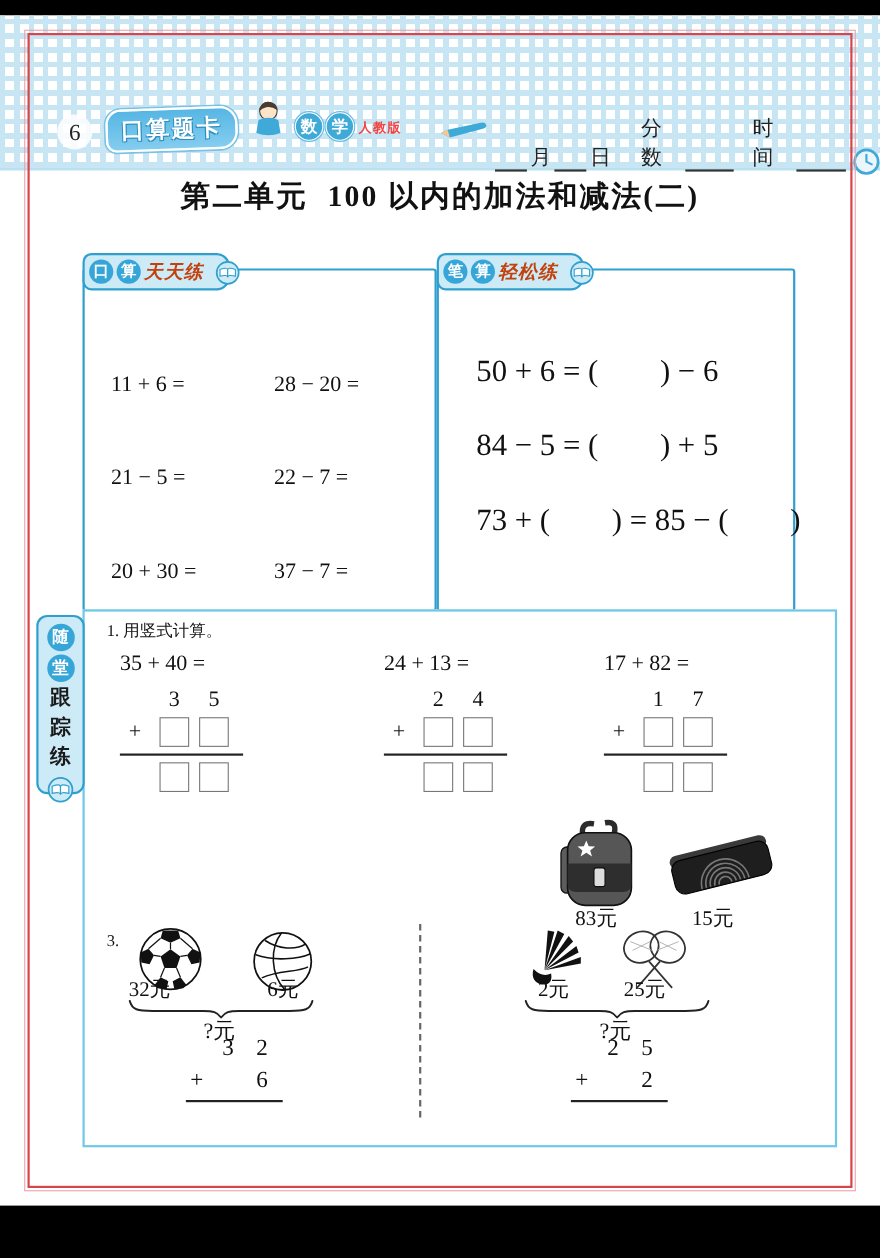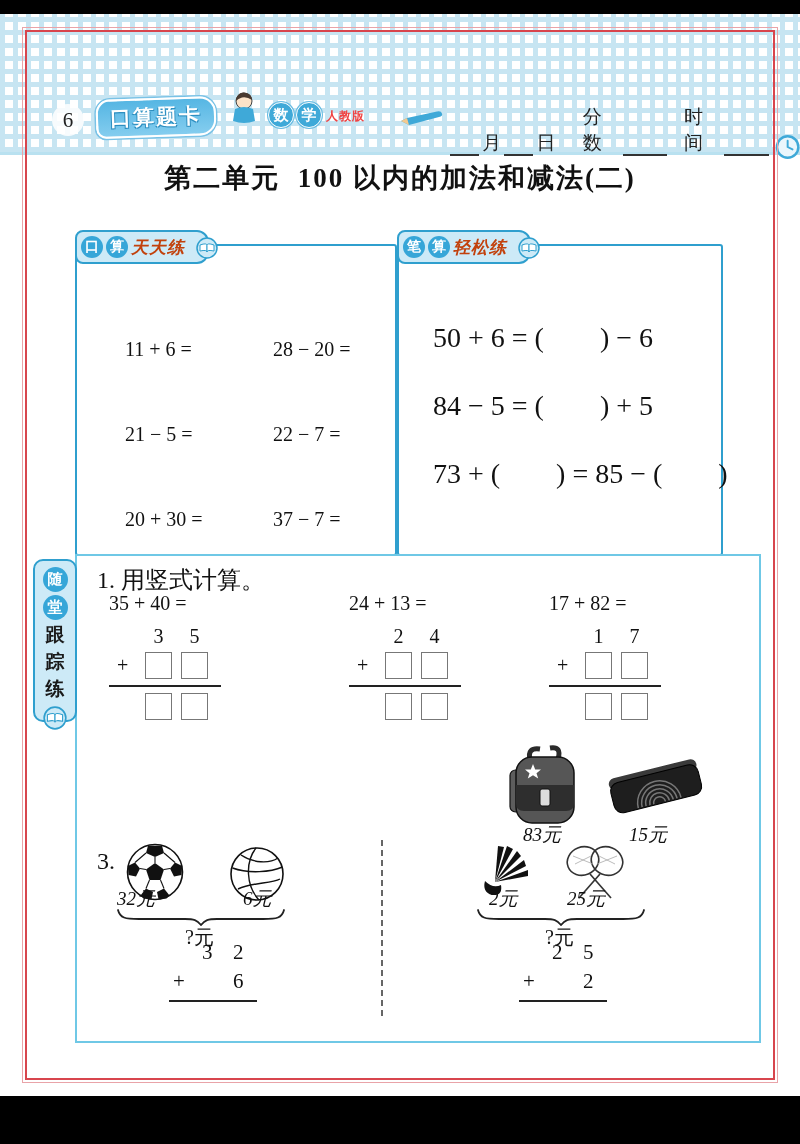--- a/index.html
+++ b/index.html
@@ -46,42 +46,42 @@
   .pbox{position:absolute;top:230px;height:308px;border:2px solid #2f9fce;border-radius:3px;background:#fff;z-index:2;}
   .obox{left:75px;width:318px;}
   .wbox{left:397px;width:322px;}
   .tab{position:absolute;top:-16px;left:-2px;height:30px;background:#cdeaf7;border:2px solid #2f9fce;
     border-radius:8px 12px 12px 8px;display:flex;align-items:center;gap:3px;padding:0 22px 0 4px;}
   .badge{width:22px;height:22px;border-radius:50%;background:#36a6d8;color:#fff;font-size:14px;font-weight:bold;
     display:flex;align-items:center;justify-content:center;font-family:"Liberation Sans",sans-serif;flex:0 0 auto;}
   .tabtxt{font-size:17px;font-weight:bold;font-style:italic;color:#c2410c;letter-spacing:1px;white-space:nowrap;}
   .bookic{position:absolute;right:-12px;top:5px;}
   .ocol{position:absolute;top:38px;font-size:20px;white-space:pre;}
-  .ocol div{height:39px;line-height:39px;margin-left:24px;}
+  .ocol div{height:39px;line-height:39px;}
   .ocol.c1{left:24px;}
   .ocol.c2{left:172px;}
   .wline{position:absolute;left:34px;font-size:28px;white-space:pre;margin-top:36px;}
   
   .bbox{position:absolute;left:75px;top:540px;width:682px;height:485px;border:2px solid #6fc8e6;background:#fff;z-index:2;}
   .vtab{position:absolute;left:33px;top:545px;width:40px;z-index:3;background:#cdeaf7;border:2px solid #2f9fce;
     border-radius:10px;display:flex;flex-direction:column;align-items:center;padding:6px 0 4px;gap:3px;}
   .vtab .badge{width:25px;height:25px;font-size:15px;}
   .vtab .tch{font-size:19px;font-weight:bold;color:#1a1a1a;line-height:24px;}
   .vtab .bookv{margin:2px 0 -14px;}
-  .q{position:absolute;font-size:24px;white-space:pre;}
+  .q{position:absolute;font-size:15px;white-space:pre;}
   
   .vblock{position:absolute;width:140px;}
   .vexpr{font-size:20px;white-space:pre;margin-bottom:10px;}
   .vdigits{margin-left:36px;display:flex;gap:9px;margin-bottom:4px;}
   .vdigits span{width:27px;text-align:center;font-size:20px;}
   .vrow{padding-left:36px;display:flex;gap:9px;position:relative;}
   .vplus{position:absolute;left:8px;top:2px;font-size:20px;}
   .vbox{width:27px;height:27px;border:1.5px solid #777;background:#fff;box-sizing:border-box;}
   .vline{width:112px;border-top:2px solid #222;margin:6px 0;}
-  .price{position:absolute;font-size:19px;white-space:nowrap;font-style:italic;}
+  .price{position:absolute;font-size:19px;white-space:nowrap;}
   .total{position:absolute;font-size:20px;}
   .divider{position:absolute;left:304px;top:284px;height:176px;border-left:2px dashed #666;}
   
   .addblock{position:absolute;width:88px;}
   .arow{position:relative;height:29px;font-size:21px;}
   .arow span{position:absolute;}
   .at{left:33px;} .ao{left:64px;} .aplus{left:4px;}
   .r2{border-bottom:2px solid #222;height:31px;}
   svg{display:block;}
 </style>

